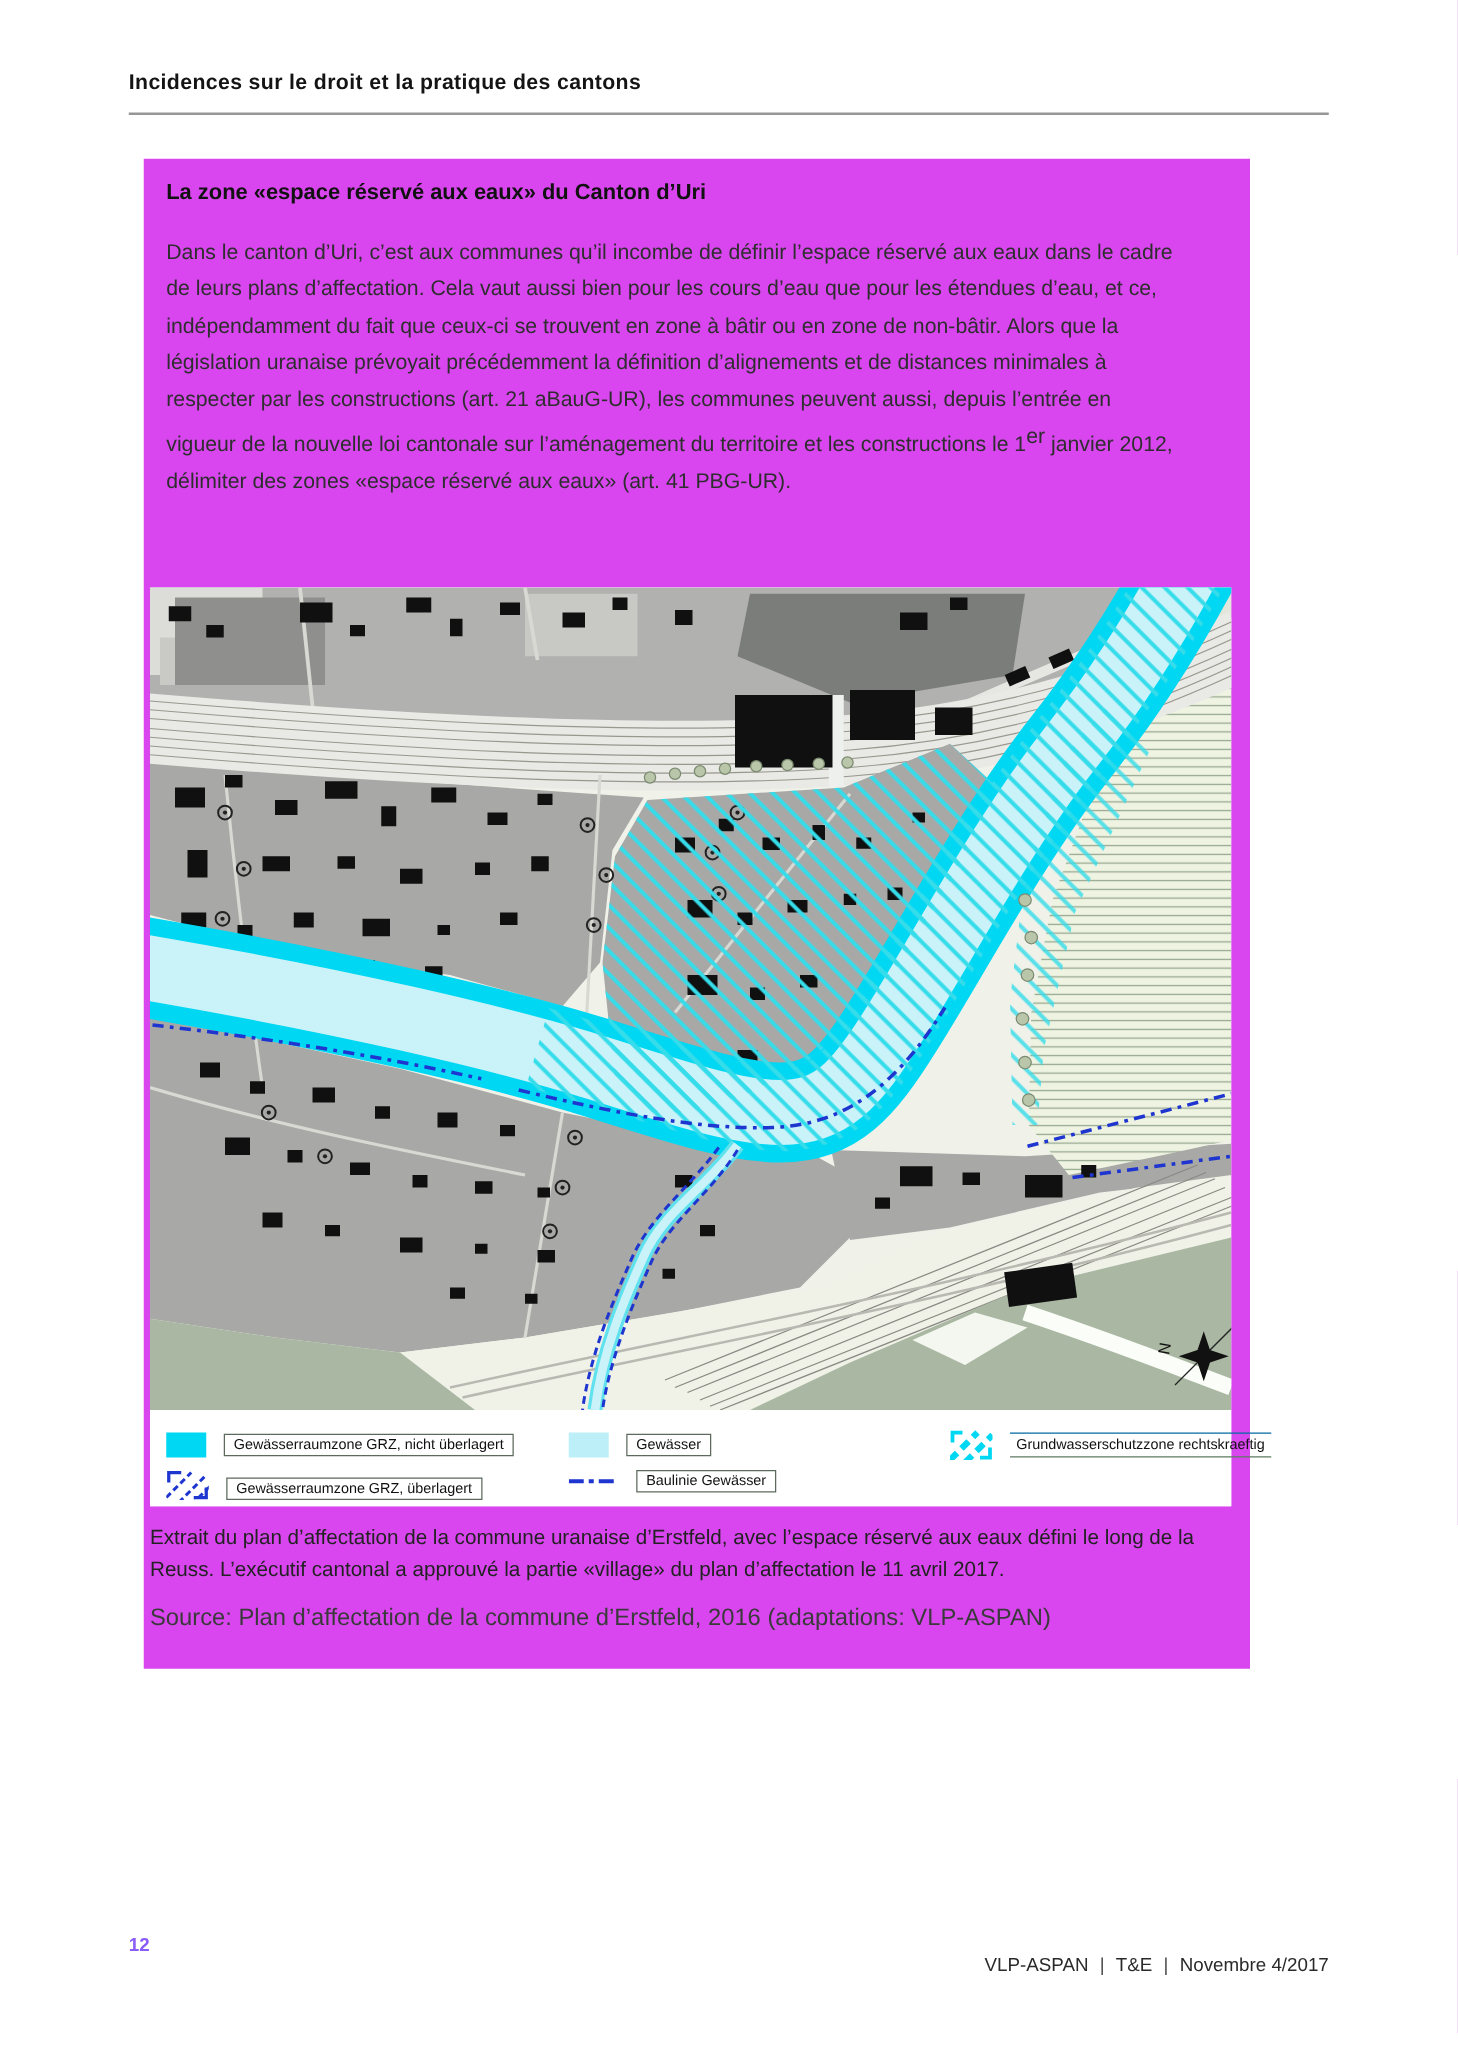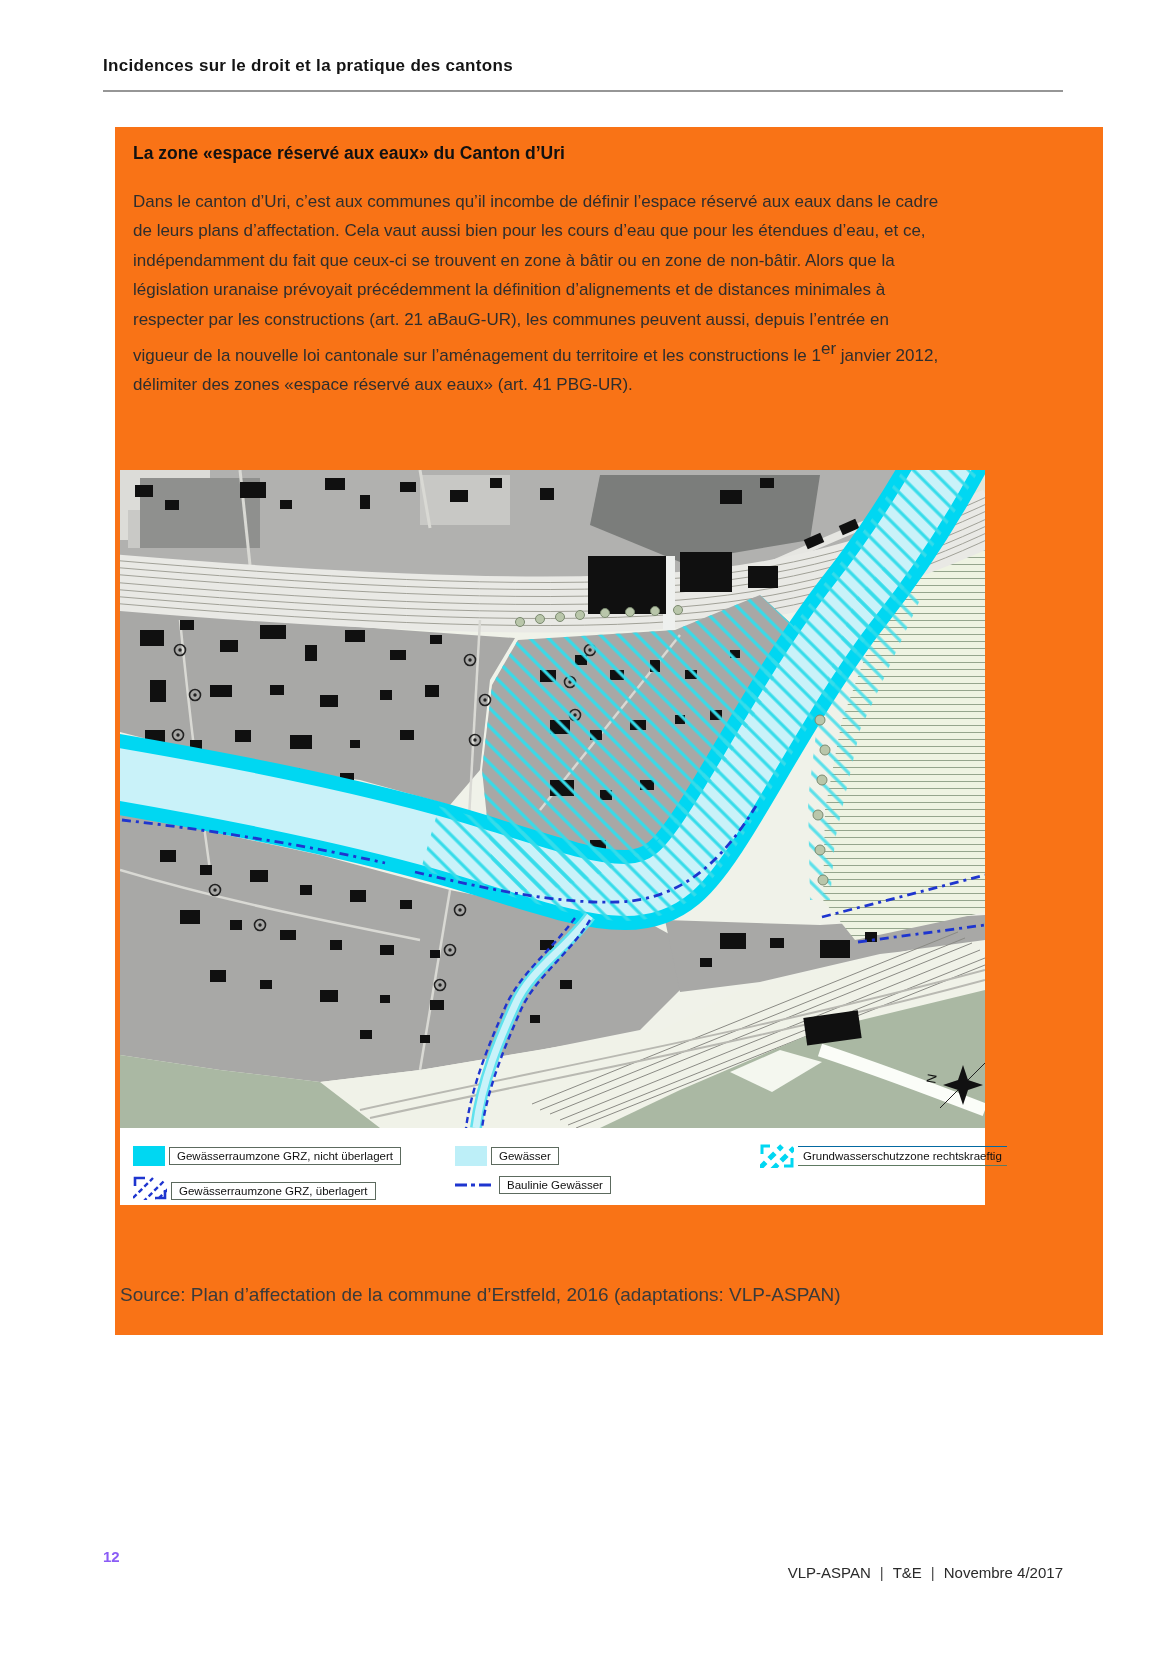--- a/index.html
+++ b/index.html
@@ -5,32 +5,32 @@
   html,body{margin:0;padding:0;background:#ffffff;}
   .page{position:relative;width:1166px;height:1654px;background:#ffffff;
         font-family:"Liberation Sans",sans-serif;color:#2a2a2a;overflow:hidden;}
 
   
   .hd-title{position:absolute;left:103px;top:56px;font-size:17px;font-weight:bold;
             color:#141414;letter-spacing:.3px;}
   .hd-rule{position:absolute;left:103px;top:90px;width:960px;height:2px;background:#969696;}
 
   
-  .infobox{position:absolute;left:115px;top:127px;width:988px;height:1208px;background:#f97316;}
+  .infobox{position:absolute;left:115px;top:127px;width:885px;height:1208px;background:#d946ef;}
   .ib-title{position:absolute;left:18px;top:16px;font-size:17.5px;font-weight:bold;color:#111;}
   .ib-body{position:absolute;left:18px;top:60px;width:816px;font-size:17px;line-height:29.4px;color:#2e2e2e;}
   .ib-body sup{font-size:17px;}
 
   
   .map-wrap{position:absolute;left:5px;top:343px;width:865px;height:735px;background:#ffffff;}
   .map-svg{display:block;}
 
   
   .legend{position:absolute;left:0;top:658px;width:865px;height:77px;background:#ffffff;}
-  .li{position:absolute;display:flex;align-items:center;gap:4px;font-size:11.5px;color:#101010;}
+  .li{position:absolute;display:flex;align-items:center;gap:14px;font-size:11.5px;color:#101010;}
   .li-1{left:13px;top:18px;}
   .li-2{left:335px;top:18px;}
   .li-3{left:640px;top:16px;}
   .li-4{left:13px;top:48px;align-items:flex-end;}
   .li-5{left:335px;top:48px;}
   .sw{display:inline-block;width:32px;height:20px;flex:0 0 auto;}
   .sw-cyan{background:#00d7f2;}
   .sw-pale{background:#bdeff8;}
   .lbl{background:#ffffff;border:1px solid #5c6a5e;padding:2px 7px;white-space:nowrap;}
   .lbl-rules{background:transparent;border:none;border-top:1px solid #0369a1;border-bottom:1px solid #5e7a62;padding:3px 5px;white-space:nowrap;}
@@ -359,19 +359,20 @@
         </div>
         <div class="li li-5">
           <svg width="40" height="10">
             <line x1="0" y1="5" x2="40" y2="5" stroke="#1e35cf" stroke-width="3.2" stroke-dasharray="12 4 4 4"></line>
           </svg>
           <span class="lbl">Baulinie Gewässer</span>
         </div>
       </div>
     </figure>
 
+    <p class="caption" style="margin:0;">Extrait du plan d’affectation de la commune uranaise d’Erstfeld, avec l’espace réservé aux eaux défini le long de la Reuss. L’exécutif cantonal a approuvé la partie «village» du plan d’affectation le 11 avril 2017.</p>
     <p class="source" style="margin:0;">Source: Plan d’affectation de la commune d’Erstfeld, 2016 (adaptations: VLP-ASPAN)</p>
   </section>
 
   <div class="ft-page">12</div>
   <div class="ft-right"><span>VLP-ASPAN</span><span class="vsep">|</span><span>T&amp;E</span><span class="vsep">|</span><span>Novembre 4/2017</span></div>
 
 </div>
 
 </body></html>

